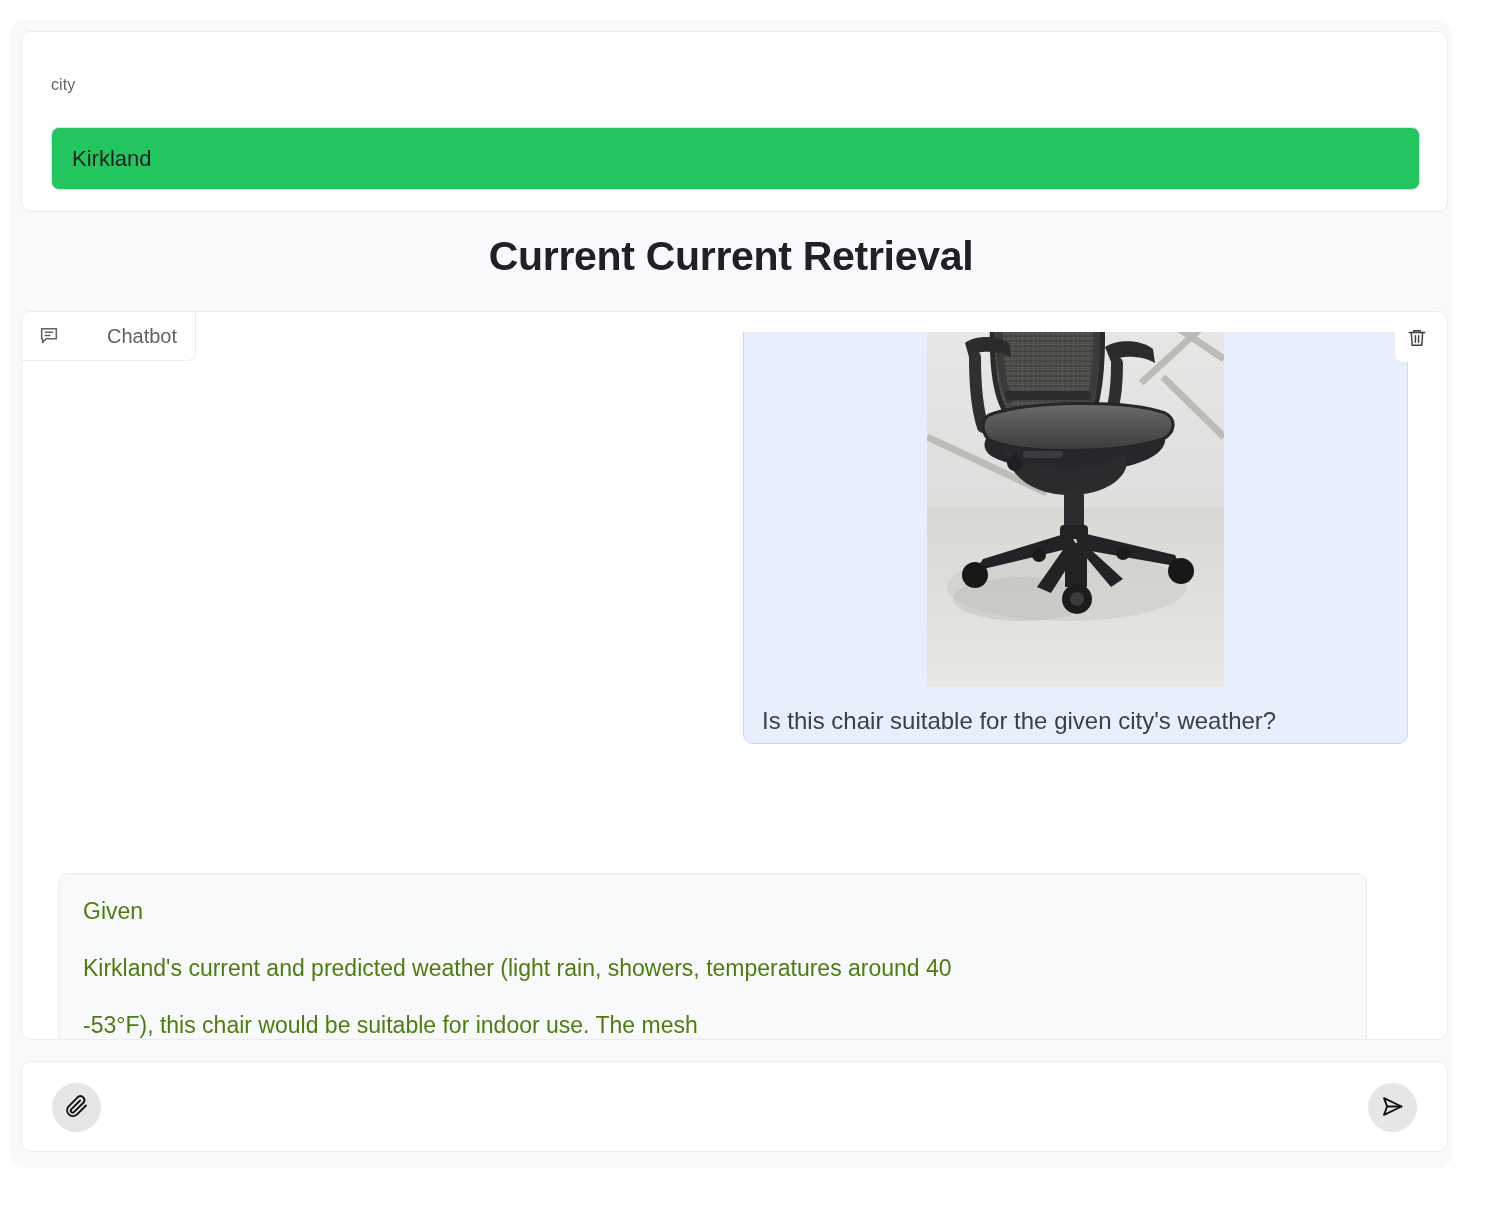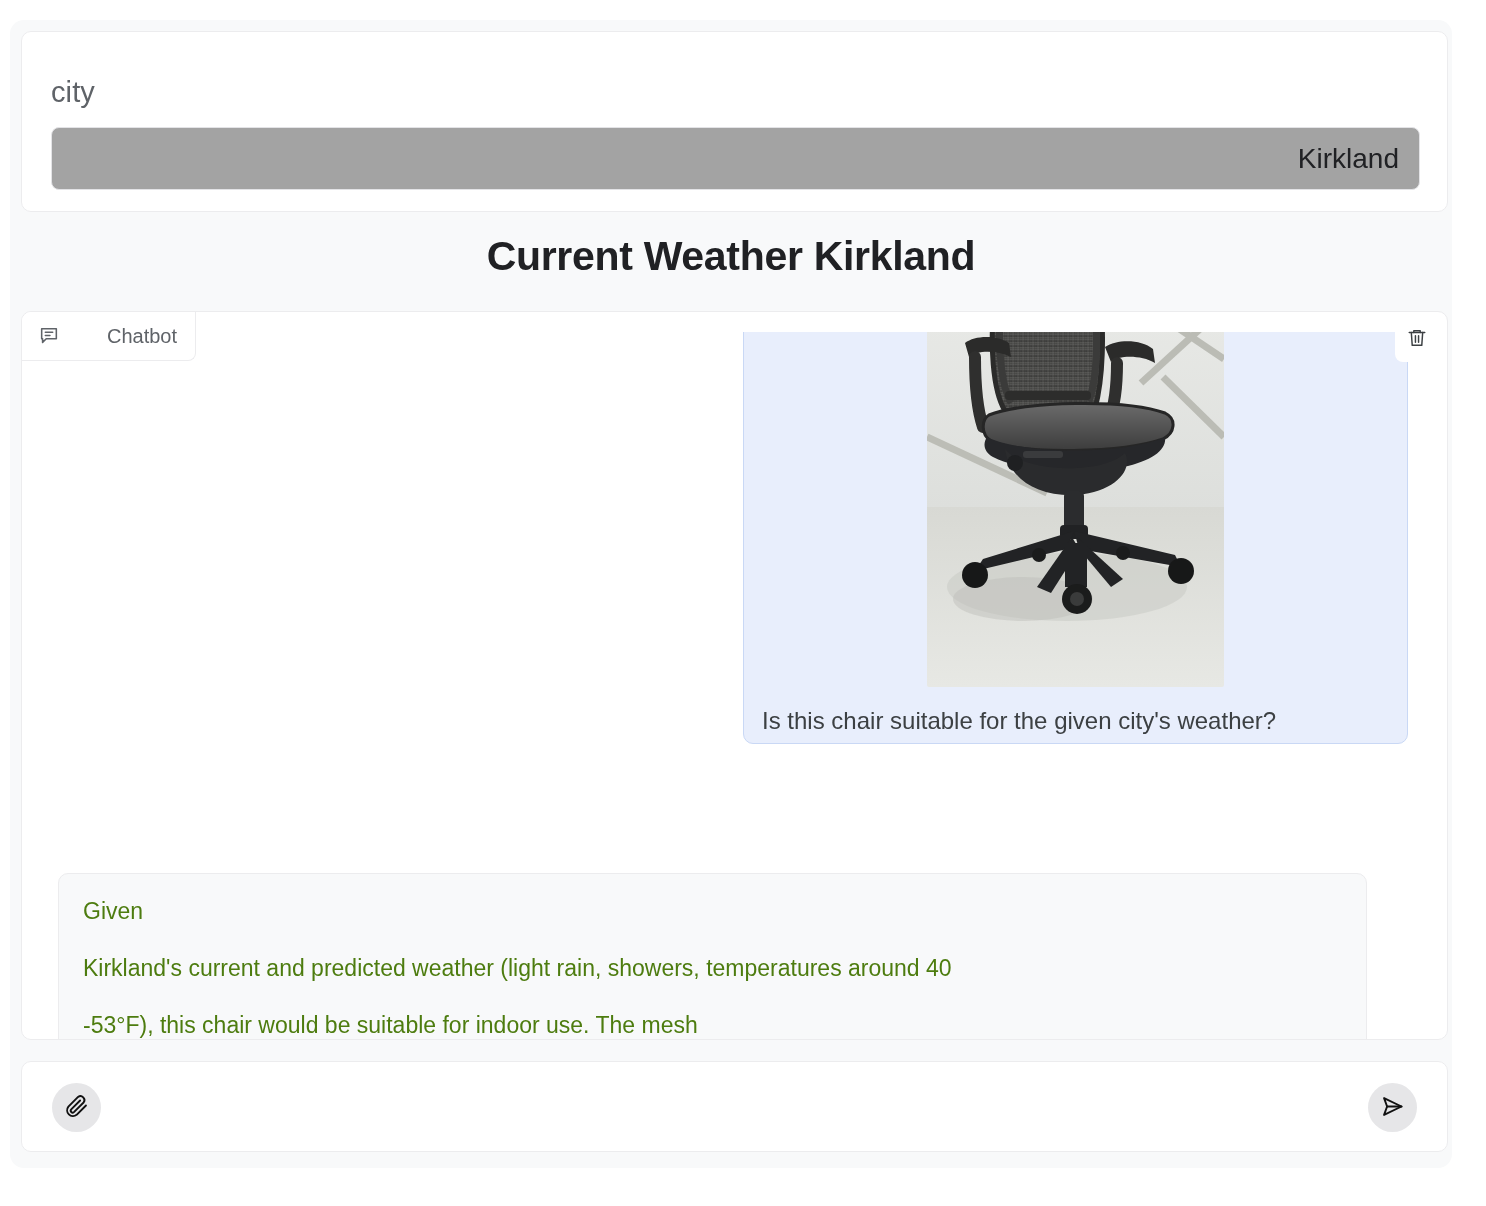--- a/index.html
+++ b/index.html
@@ -26,37 +26,36 @@
     position: absolute;
     left: 11px; top: 11px;
     width: 1427px; height: 181px;
     background: #ffffff;
     border: 1px solid #ececee;
     border-radius: 10px;
   }
   .field-label {
     position: absolute;
     left: 29px; top: 44px;
-    font-size: 29px;
+    font-size: 16px;
     color: #5f6368;
     letter-spacing: .1px;
   }
   .field-input {
     position: absolute;
     left: 29px; top: 95px;
     width: 1369px; height: 63px;
-    background: #a3a3a3;
+    background: #22c55e;
     border: 1px solid #e3e3e6;
     border-radius: 8px;
     font-family: "Liberation Sans", sans-serif;
-    font-size: 28px;
+    font-size: 22px;
     color: #202124;
     padding: 0 20px;
     outline: none;
-    text-align: right;
   }
 
   
   .page-title {
     position: absolute;
     left: 0; top: 213px;
     width: 1442px;
     text-align: center;
     font-size: 41px;
     font-weight: bold;
@@ -186,21 +185,21 @@
 </head>
 <body>
 
 <div class="app-shell">
 
   <div class="field-card">
     <div class="field-label">city</div>
     <input class="field-input" type="text" value="Kirkland" style="">
   </div>
 
-  <div class="page-title">Current Weather Kirkland</div>
+  <div class="page-title">Current Current Retrieval</div>
 
   <div class="chat-panel">
 
     <div class="chat-tag">
       <span>
         <svg class="icon-chat" width="22" height="22" viewBox="0 0 24 24" fill="none" stroke="#5f6368" stroke-width="1.7" stroke-linecap="round" stroke-linejoin="round">
           <path d="M4 4h16v11H9l-4 4v-4H4z"></path>
           <line x1="8" y1="8" x2="16" y2="8"></line>
           <line x1="8" y1="11.5" x2="13" y2="11.5"></line>
         </svg>

